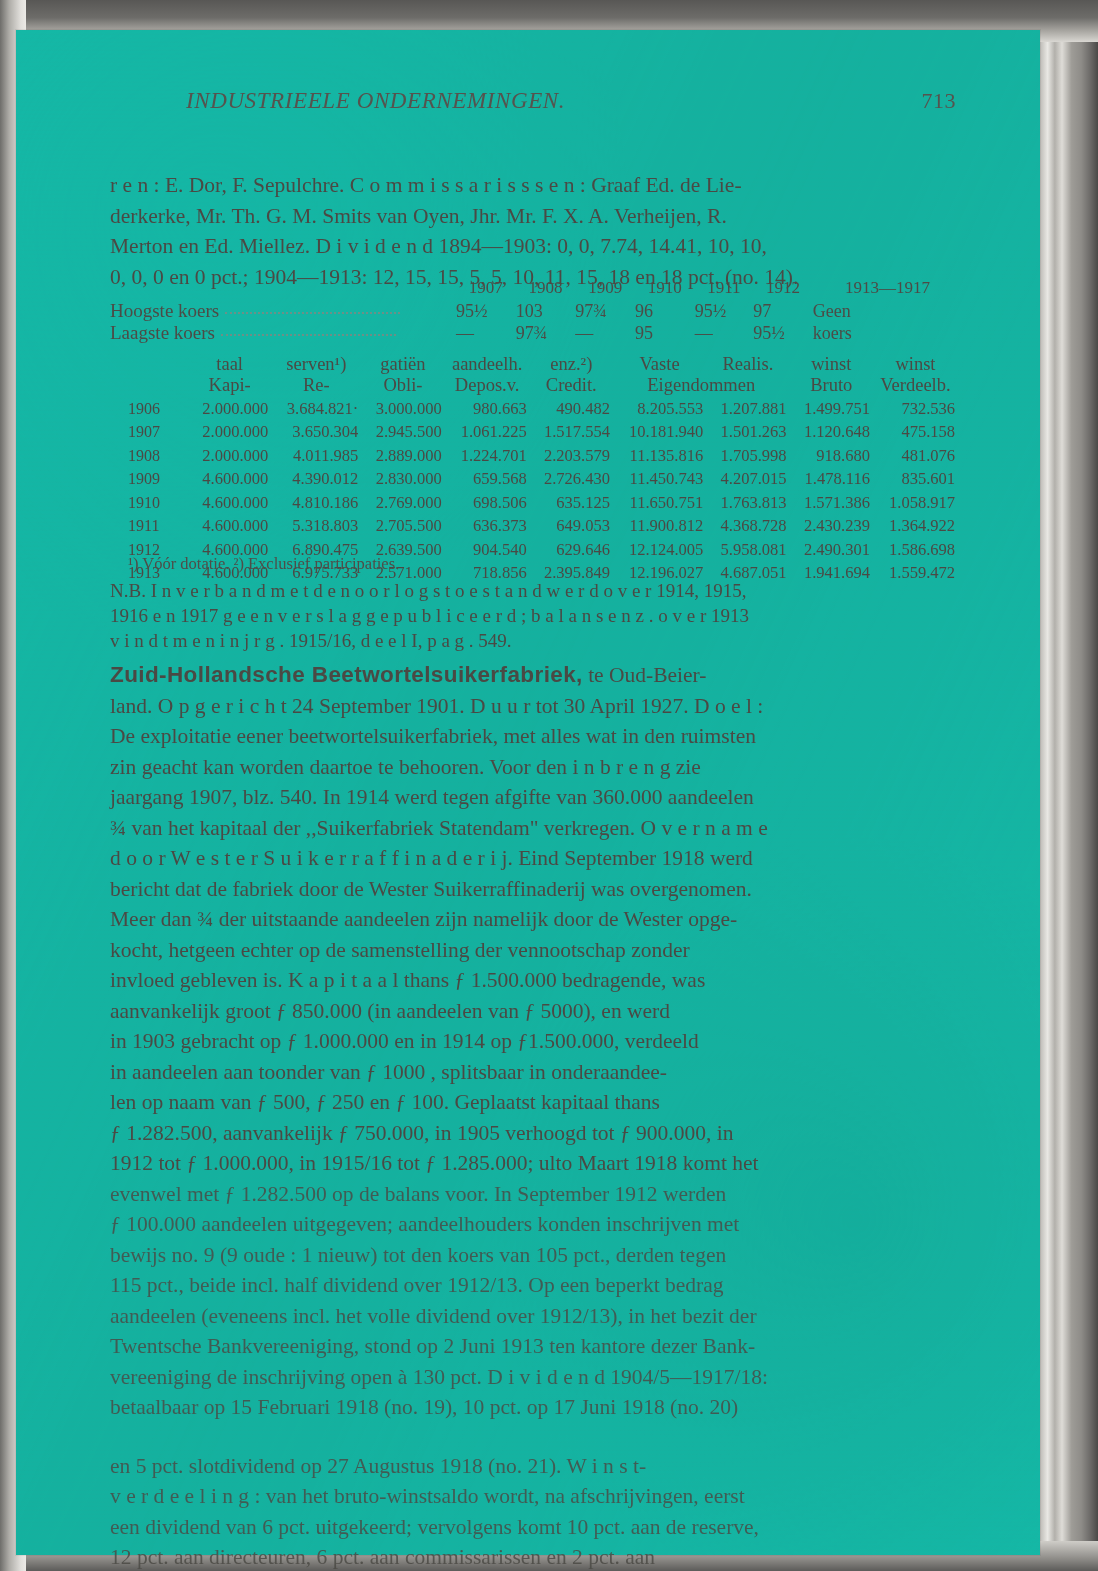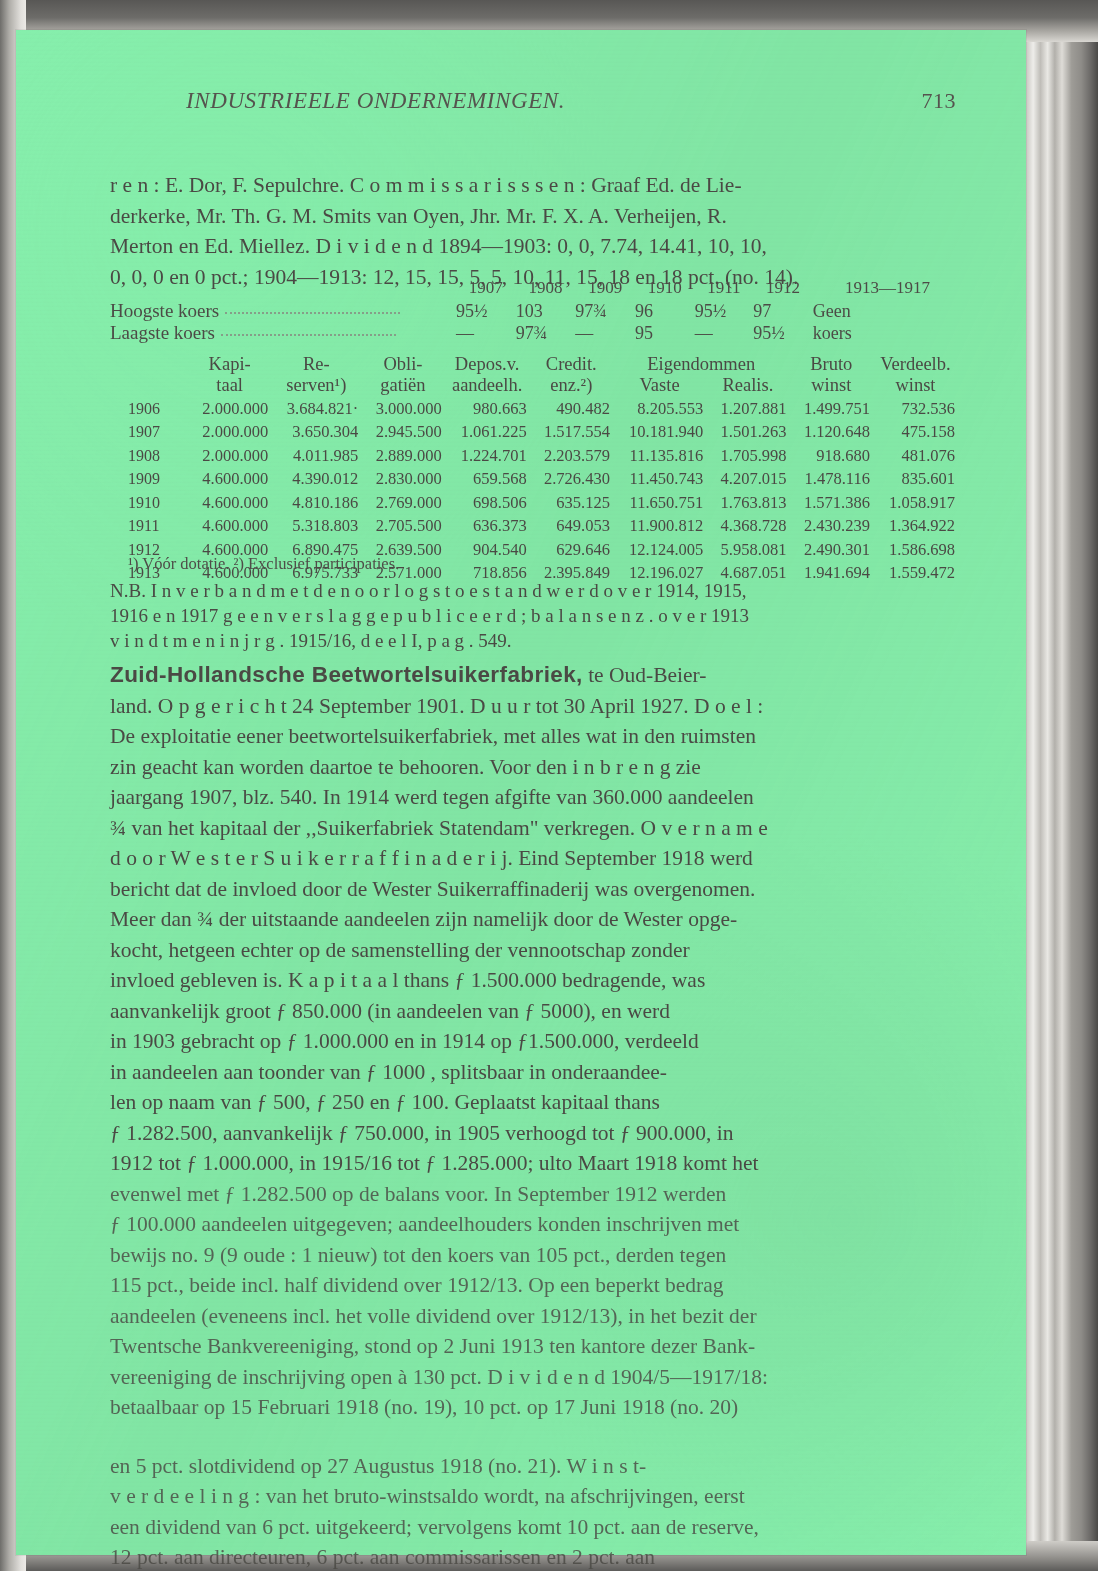--- a/index.html
+++ b/index.html
@@ -63,22 +63,23 @@
     background: linear-gradient(to right, #6e6d6a 0%, #aeaca7 35%, #e2e0dc 80%, #eceae6 100%);
   }
 
   
   #page {
     position: absolute;
     top: 30px;
     left: 16px;
     width: 1010px;
     height: 1525px;
-    background: #86efac;
+    background: #14b8a6;
     box-shadow: 0 0 0 1px rgba(0,0,0,0.06);
+    padding-left: 14px;
   }
   
   #page::before {
     content: "";
     position: absolute;
     inset: 0;
     pointer-events: none;
     background:
       radial-gradient(ellipse 60% 40% at 18% 12%, rgba(255,255,255,0.55), rgba(255,255,255,0) 70%),
       radial-gradient(ellipse 50% 35% at 82% 78%, rgba(200,198,192,0.35), rgba(255,255,255,0) 72%),
@@ -292,42 +293,42 @@
               <td class="v">koers</td>
             </tr>
           </tbody>
         </table>
       </div>
 
       <div id="fin">
         <table>
           <thead>
             <tr>
-              <th style="width:58px"></th>
-              <th>Kapi-</th>
-              <th>Re-</th>
-              <th>Obli-</th>
-              <th>Depos.v.</th>
-              <th>Credit.</th>
-              <th class="grp" colspan="2">Eigendommen</th>
-              <th>Bruto</th>
-              <th>Verdeelb.</th>
-            </tr>
-            <tr>
               <th></th>
               <th>taal</th>
               <th>serven¹)</th>
               <th>gatiën</th>
               <th>aandeelh.</th>
               <th>enz.²)</th>
               <th>Vaste</th>
               <th>Realis.</th>
               <th>winst</th>
               <th>winst</th>
             </tr>
+            <tr>
+              <th style="width:58px"></th>
+              <th>Kapi-</th>
+              <th>Re-</th>
+              <th>Obli-</th>
+              <th>Depos.v.</th>
+              <th>Credit.</th>
+              <th class="grp" colspan="2">Eigendommen</th>
+              <th>Bruto</th>
+              <th>Verdeelb.</th>
+            </tr>
           </thead>
           <tbody id="fin-body">
               <tr>
                 <td class="yr">1906</td>
                 <td class="num">2.000.000</td>
                 <td class="num">3.684.821·</td>
                 <td class="num">3.000.000</td>
                 <td class="num">980.663</td>
                 <td class="num">490.482</td>
                 <td class="num">8.205.553</td>
@@ -435,21 +436,21 @@
         <div style="white-space:nowrap">
           <span class="coname">Zuid-Hollandsche Beetwortelsuikerfabriek,</span><span> te Oud-Beier-</span>
         </div>
         <div id="company-rest">
             <span class="l" style="display: block; white-space: nowrap;">land.  O p g e r i c h t  24 September 1901.  D u u r  tot 30 April 1927.  D o e l :</span>
             <span class="l" style="display: block; white-space: nowrap;">De exploitatie eener beetwortelsuikerfabriek, met alles wat in den ruimsten</span>
             <span class="l" style="display: block; white-space: nowrap;">zin geacht kan worden daartoe te behooren.  Voor den  i n b r e n g  zie</span>
             <span class="l" style="display: block; white-space: nowrap;">jaargang 1907, blz. 540.  In 1914 werd tegen afgifte van 360.000 aandeelen</span>
             <span class="l" style="display: block; white-space: nowrap;">¾ van het kapitaal der ,,Suikerfabriek Statendam" verkregen. O v e r n a m e</span>
             <span class="l" style="display: block; white-space: nowrap;">d o o r  W e s t e r  S u i k e r r a f f i n a d e r i j.   Eind September 1918 werd</span>
-            <span class="l" style="display: block; white-space: nowrap;">bericht dat de invloed door de Wester Suikerraffinaderij was overgenomen.</span>
+            <span class="l" style="display: block; white-space: nowrap;">bericht dat de fabriek door de Wester Suikerraffinaderij was overgenomen.</span>
             <span class="l" style="display: block; white-space: nowrap;">Meer dan ¾ der uitstaande aandeelen zijn namelijk door de Wester opge-</span>
             <span class="l" style="display: block; white-space: nowrap;">kocht, hetgeen echter op de samenstelling der vennootschap zonder</span>
             <span class="l" style="display: block; white-space: nowrap;">invloed gebleven is.  K a p i t a a l  thans  ƒ 1.500.000 bedragende, was</span>
             <span class="l" style="display: block; white-space: nowrap;">aanvankelijk groot  ƒ 850.000  (in aandeelen van  ƒ 5000),  en werd</span>
             <span class="l" style="display: block; white-space: nowrap;">in 1903 gebracht op  ƒ 1.000.000 en in 1914 op ƒ1.500.000, verdeeld</span>
             <span class="l" style="display: block; white-space: nowrap;">in  aandeelen  aan toonder van ƒ 1000 , splitsbaar in onderaandee-</span>
             <span class="l" style="display: block; white-space: nowrap;">len op naam van  ƒ 500,  ƒ 250  en  ƒ 100.  Geplaatst kapitaal thans</span>
             <span class="l" style="display: block; white-space: nowrap;">ƒ 1.282.500,  aanvankelijk  ƒ 750.000, in 1905 verhoogd tot  ƒ 900.000, in</span>
             <span class="l" style="display: block; white-space: nowrap;">1912 tot ƒ 1.000.000, in 1915/16 tot ƒ 1.285.000; ulto Maart 1918 komt het</span>
             <span class="l faintr" style="display: block; white-space: nowrap;">evenwel met  ƒ 1.282.500 op de balans voor.  In September 1912 werden</span>

